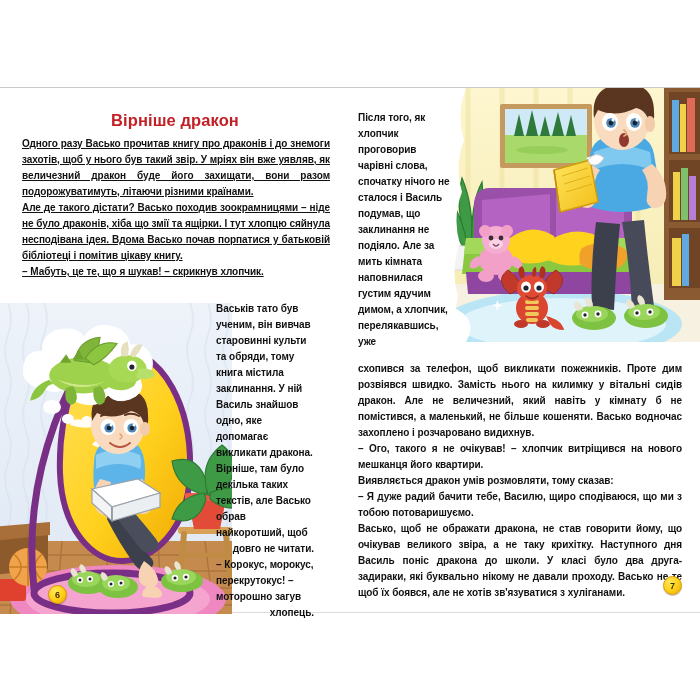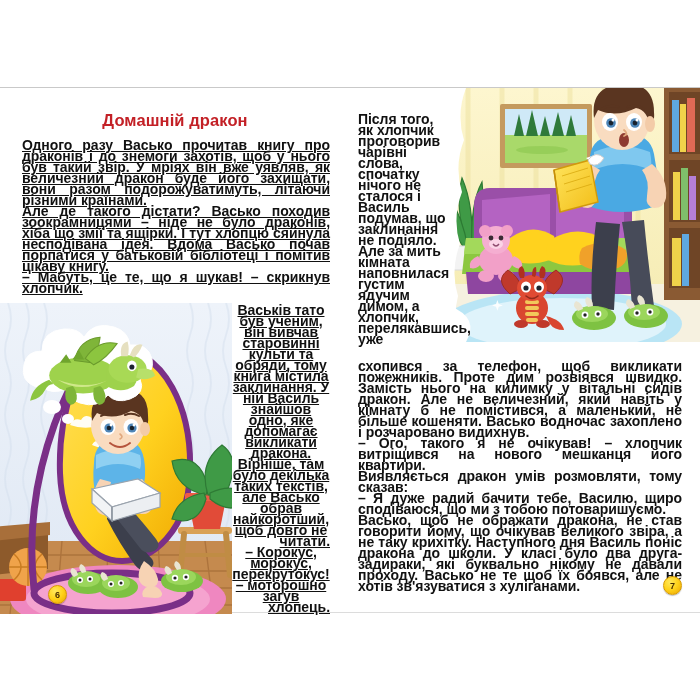--- a/index.html
+++ b/index.html
@@ -19,46 +19,45 @@
     box-sizing:border-box;
   }
 
   .page{position:absolute;top:0;height:526px;box-sizing:border-box;}
   #page-left{left:0;width:350px;}
   #page-right{left:350px;width:350px;}
 
   
   .story{
     position:absolute;
-    font-size:14px;
-    line-height:11px;
+    font-size:10px;
+    line-height:16px;
     color:#111111;
     font-weight:700;
     letter-spacing:-0.05px;
     text-align:justify;
     -moz-text-align-last:left;
     text-align-last:left;
     white-space:pre-line;
   }
 
   #title{
     position:absolute;left:0;top:12px;width:350px;
     text-align:center;
     font-size:16.5px;font-weight:700;color:#c32026;
     letter-spacing:0.1px;
   }
 
   
   #left-body{left:22px;top:38px;width:308px;text-decoration:underline;}
   
   #left-narrow{
-    left:232px;top:203px;width:98px;
-    text-align:center;
+    left:216px;top:203px;width:98px;
+    text-align:left;
     text-align-last:right;
-    text-decoration:underline;
   }
 
   
   #right-narrow{left:8px;top:12px;width:92px;text-align:left;text-align-last:left;}
   #right-body{left:8px;top:228px;width:324px;margin-top:45px;}
 
   
   .folio{
     position:absolute;width:17px;height:17px;border-radius:50%;
     background:radial-gradient(circle at 36% 30%,#ffe85c 0%,#ffd21a 48%,#eaa400 100%);
@@ -291,21 +290,21 @@
               <g fill="#6fa52d">
                 <path d="M30 28 l6 -8 l5 8Z"></path>
                   <path d="M42 25 l6 -9 l5 9Z"></path>
               </g>
             </g>
           </g>
         </g>
       </svg>
     </div>
 
-    <h1 id="title">Домашній дракон</h1>
+    <h1 id="title">Вірніше дракон</h1>
 
     <p class="story" id="left-body">    Одного разу Васько прочитав книгу про драконів і до знемоги захотів, щоб у нього був такий звір. У мріях він вже уявляв, як величезний дракон буде його захищати, вони разом подорожуватимуть, літаючи різними країнами.
     Але де такого дістати? Васько походив зоокрамницями – ніде не було драконів, хіба що змії та ящірки. І тут хлопцю сяйнула несподівана ідея. Вдома Васько почав порпатися у батьковій бібліотеці і помітив цікаву книгу.
     – Мабуть, це те, що я шукав! – скрикнув хлопчик.</p>
 
     <p class="story" id="left-narrow">Васьків тато був ученим, він вивчав старовинні культи та обряди, тому книга містила заклинання. У ній Василь знайшов одно, яке допомагає викликати дракона. Вірніше, там було декілька таких текстів, але Васько обрав найкоротший, щоб довго не читати.
     – Корокус, морокус, перекрутокус! – моторошно загув хлопець.</p>
 
     <div class="folio" id="folio-left">6</div>
   </div>

